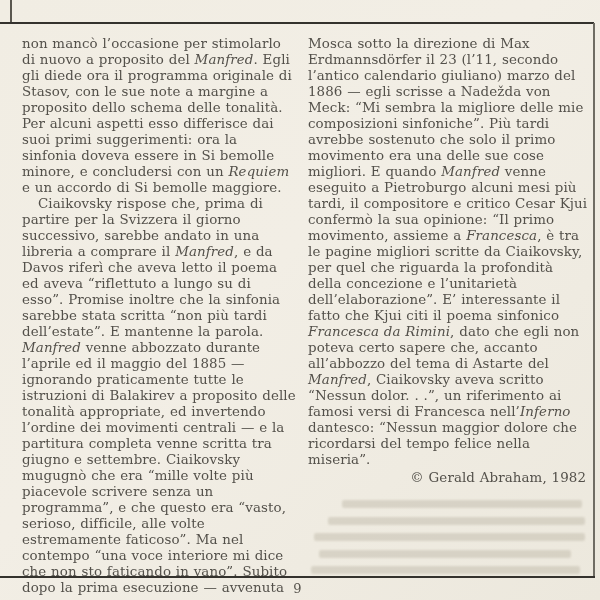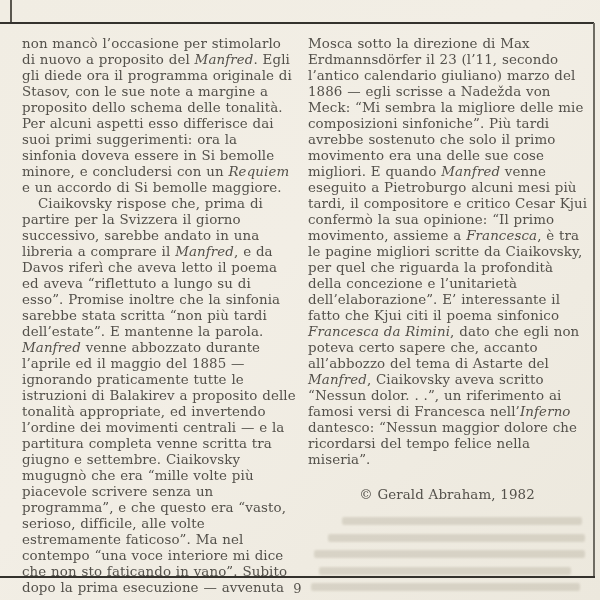--- a/index.html
+++ b/index.html
@@ -53,22 +53,22 @@
     letter-spacing: 0.1px;
     word-spacing: 0.4px;
     text-align: left;
   }
   .col-left  { width: 274px; }
   .col-right { width: 280px; }
   .para { margin: 0; }
   .para.indent { text-indent: 16px; }
   .para em { font-style: italic; }
   .credit {
-    margin-top: 18px;
-    text-align: center;
+    margin-top: 1px;
+    text-align: right;
     padding-right: 2px;
     line-height: 17px;
   }
   .credit p { margin: 0; }
   .ghost { margin-top: 14px; }
   .ghost-bar {
     height: 8px;
     background: #aaa390;
     opacity: 0.32;
     filter: blur(1.3px);

